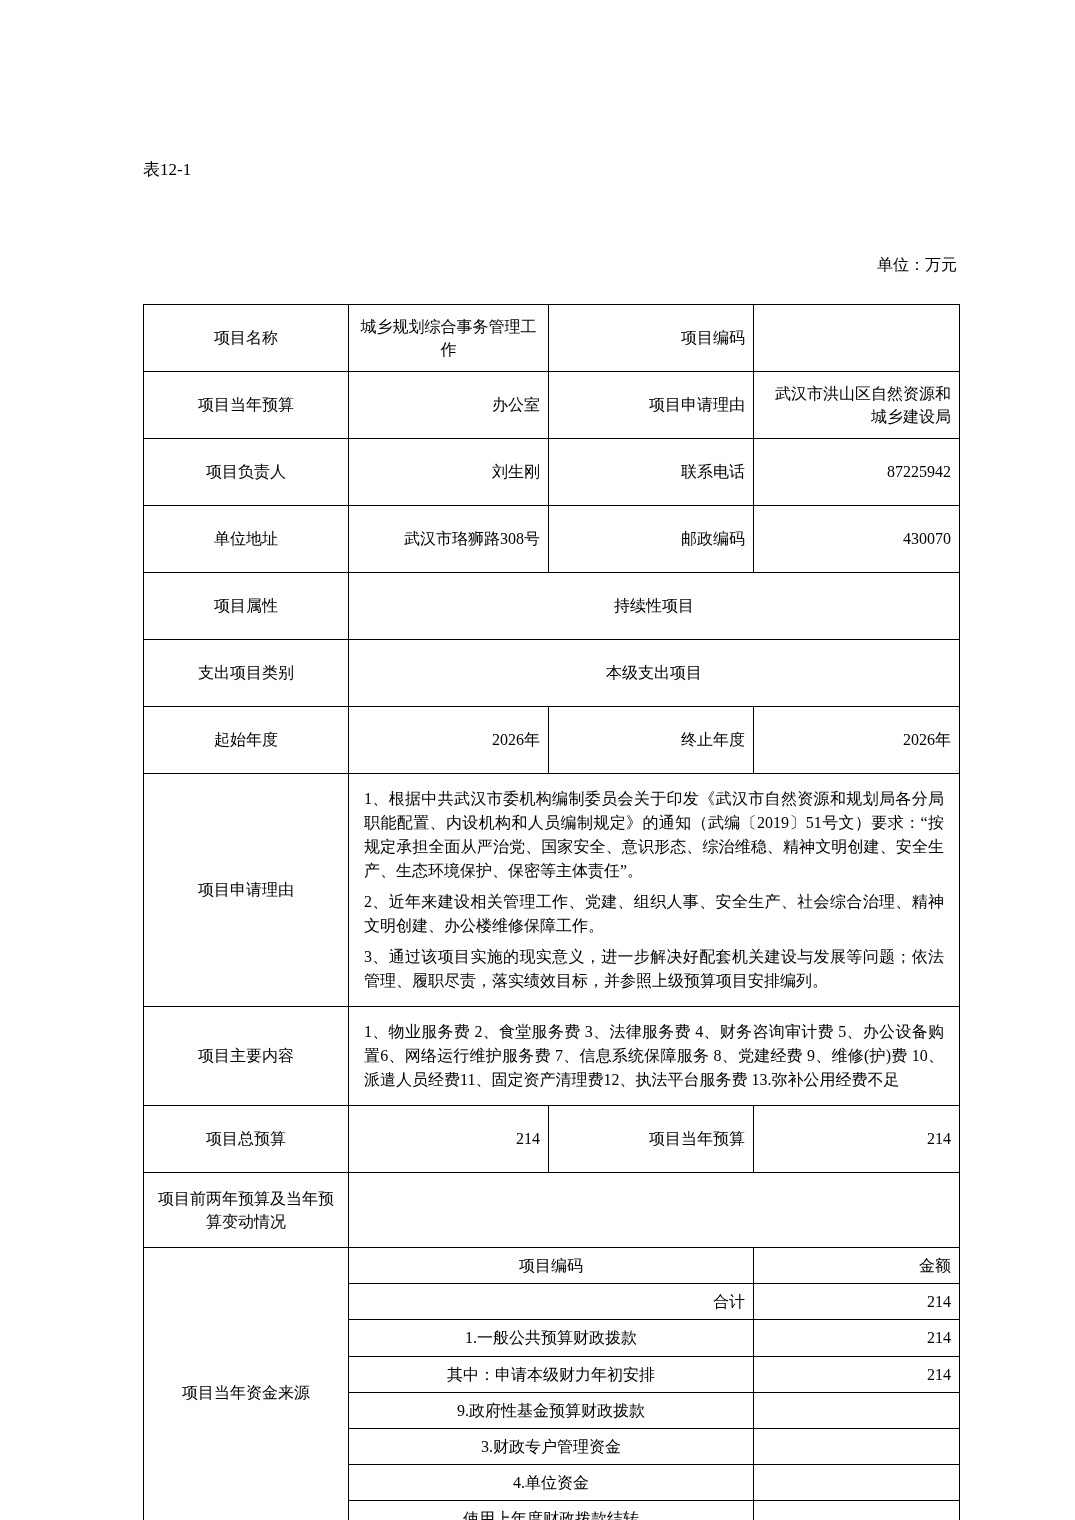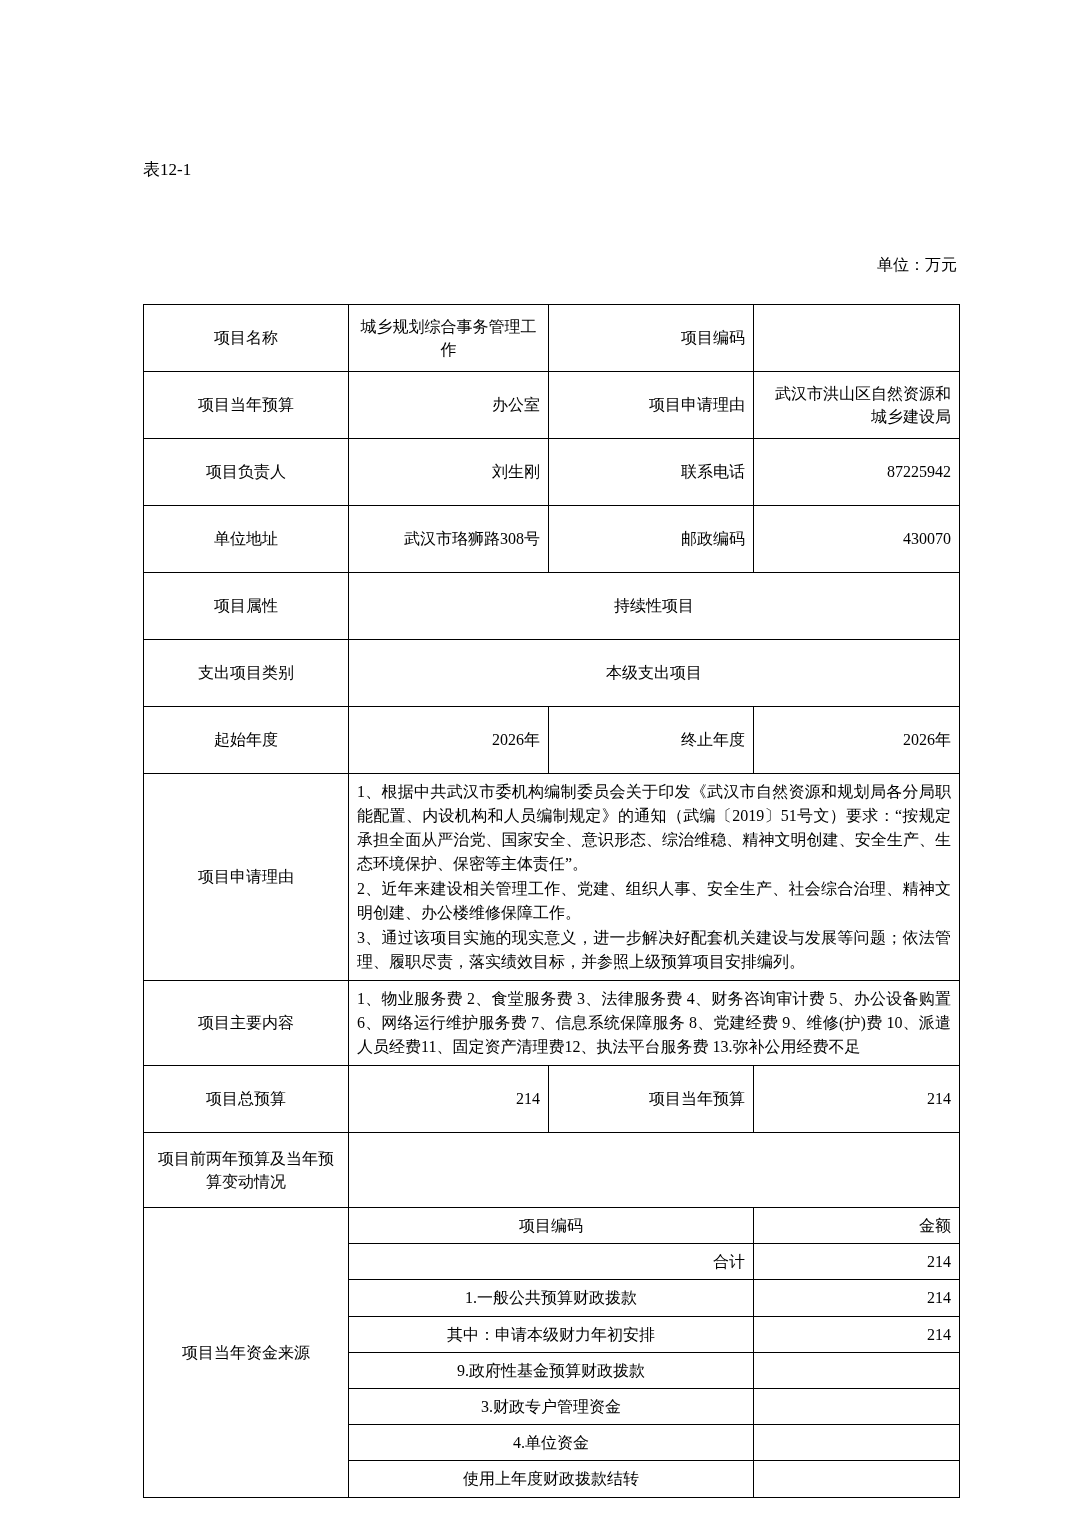--- a/index.html
+++ b/index.html
@@ -57,21 +57,21 @@
     padding: 6px 8px;
     font-size: 16px;
     vertical-align: middle;
     line-height: 1.45;
   }
   .ctr { text-align: right; }
   .lft { text-align: center; }
   .rgt { text-align: right; }
   .label-cell { text-align: center; }
   .para {
-    margin: 0;
+    margin: 7px;
     text-align: justify;
     text-justify: inter-ideograph;
     line-height: 1.5;
     font-family: Liberation Serif, serif;
   }
   .para + .para { margin-top: 1px; }
   .tall { height: 54px; }
   .indent { padding-left: 18px; }
   .reason-cell { padding: 7px 9px 7px 9px; }
   .content-cell { padding: 7px 9px 7px 9px; }

